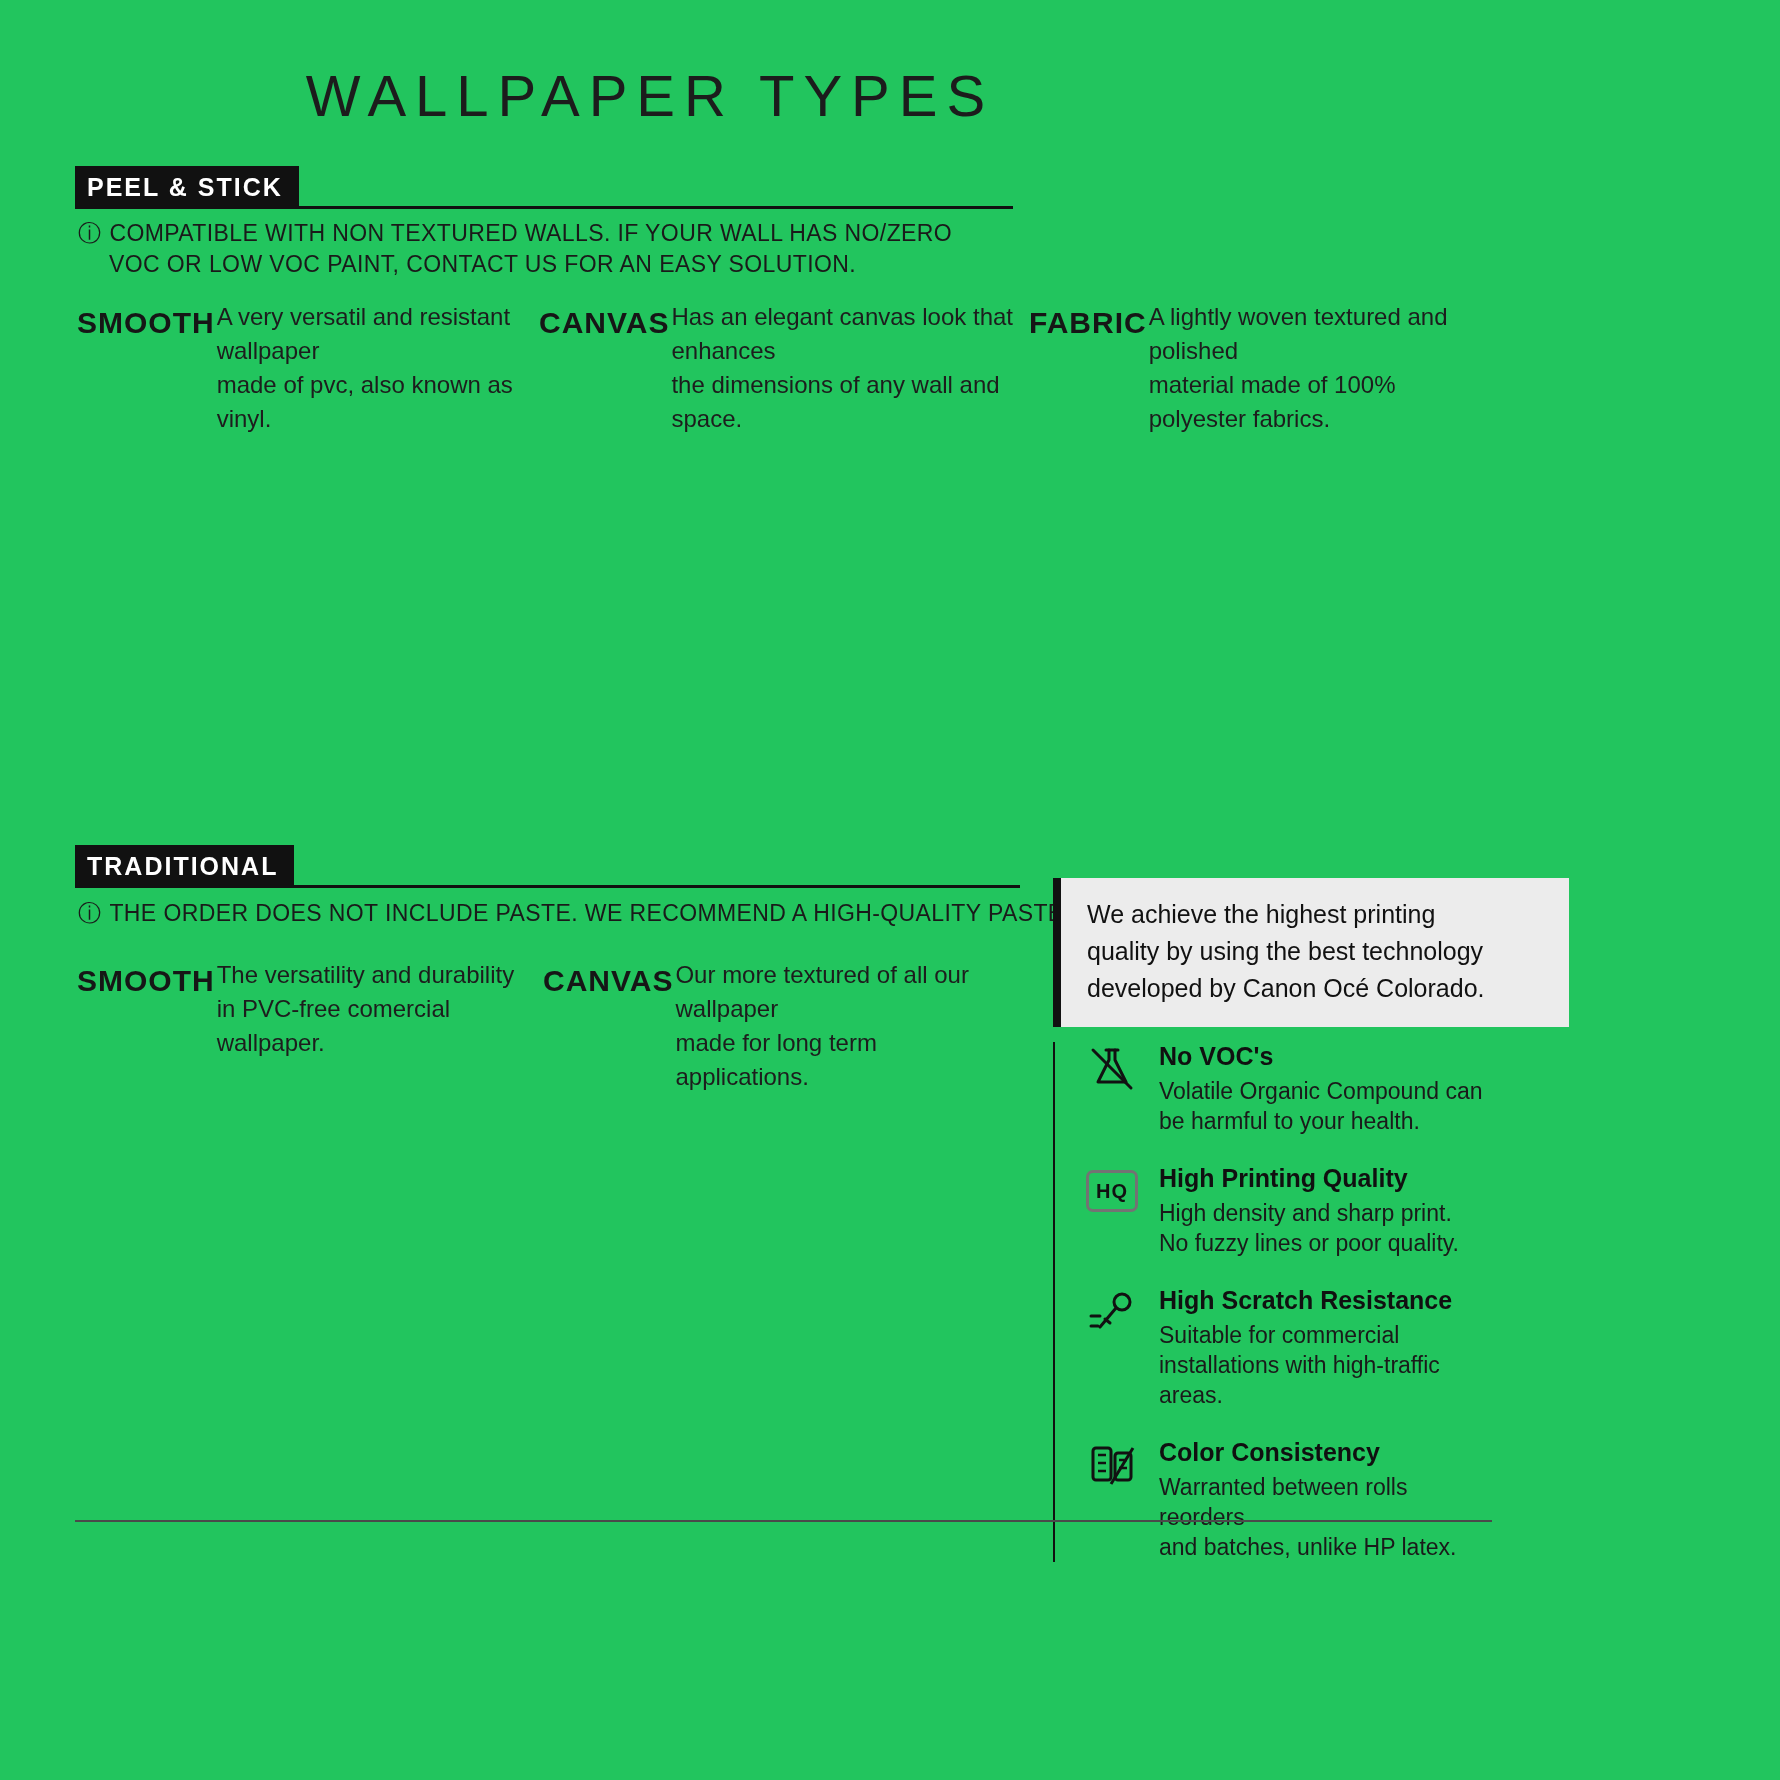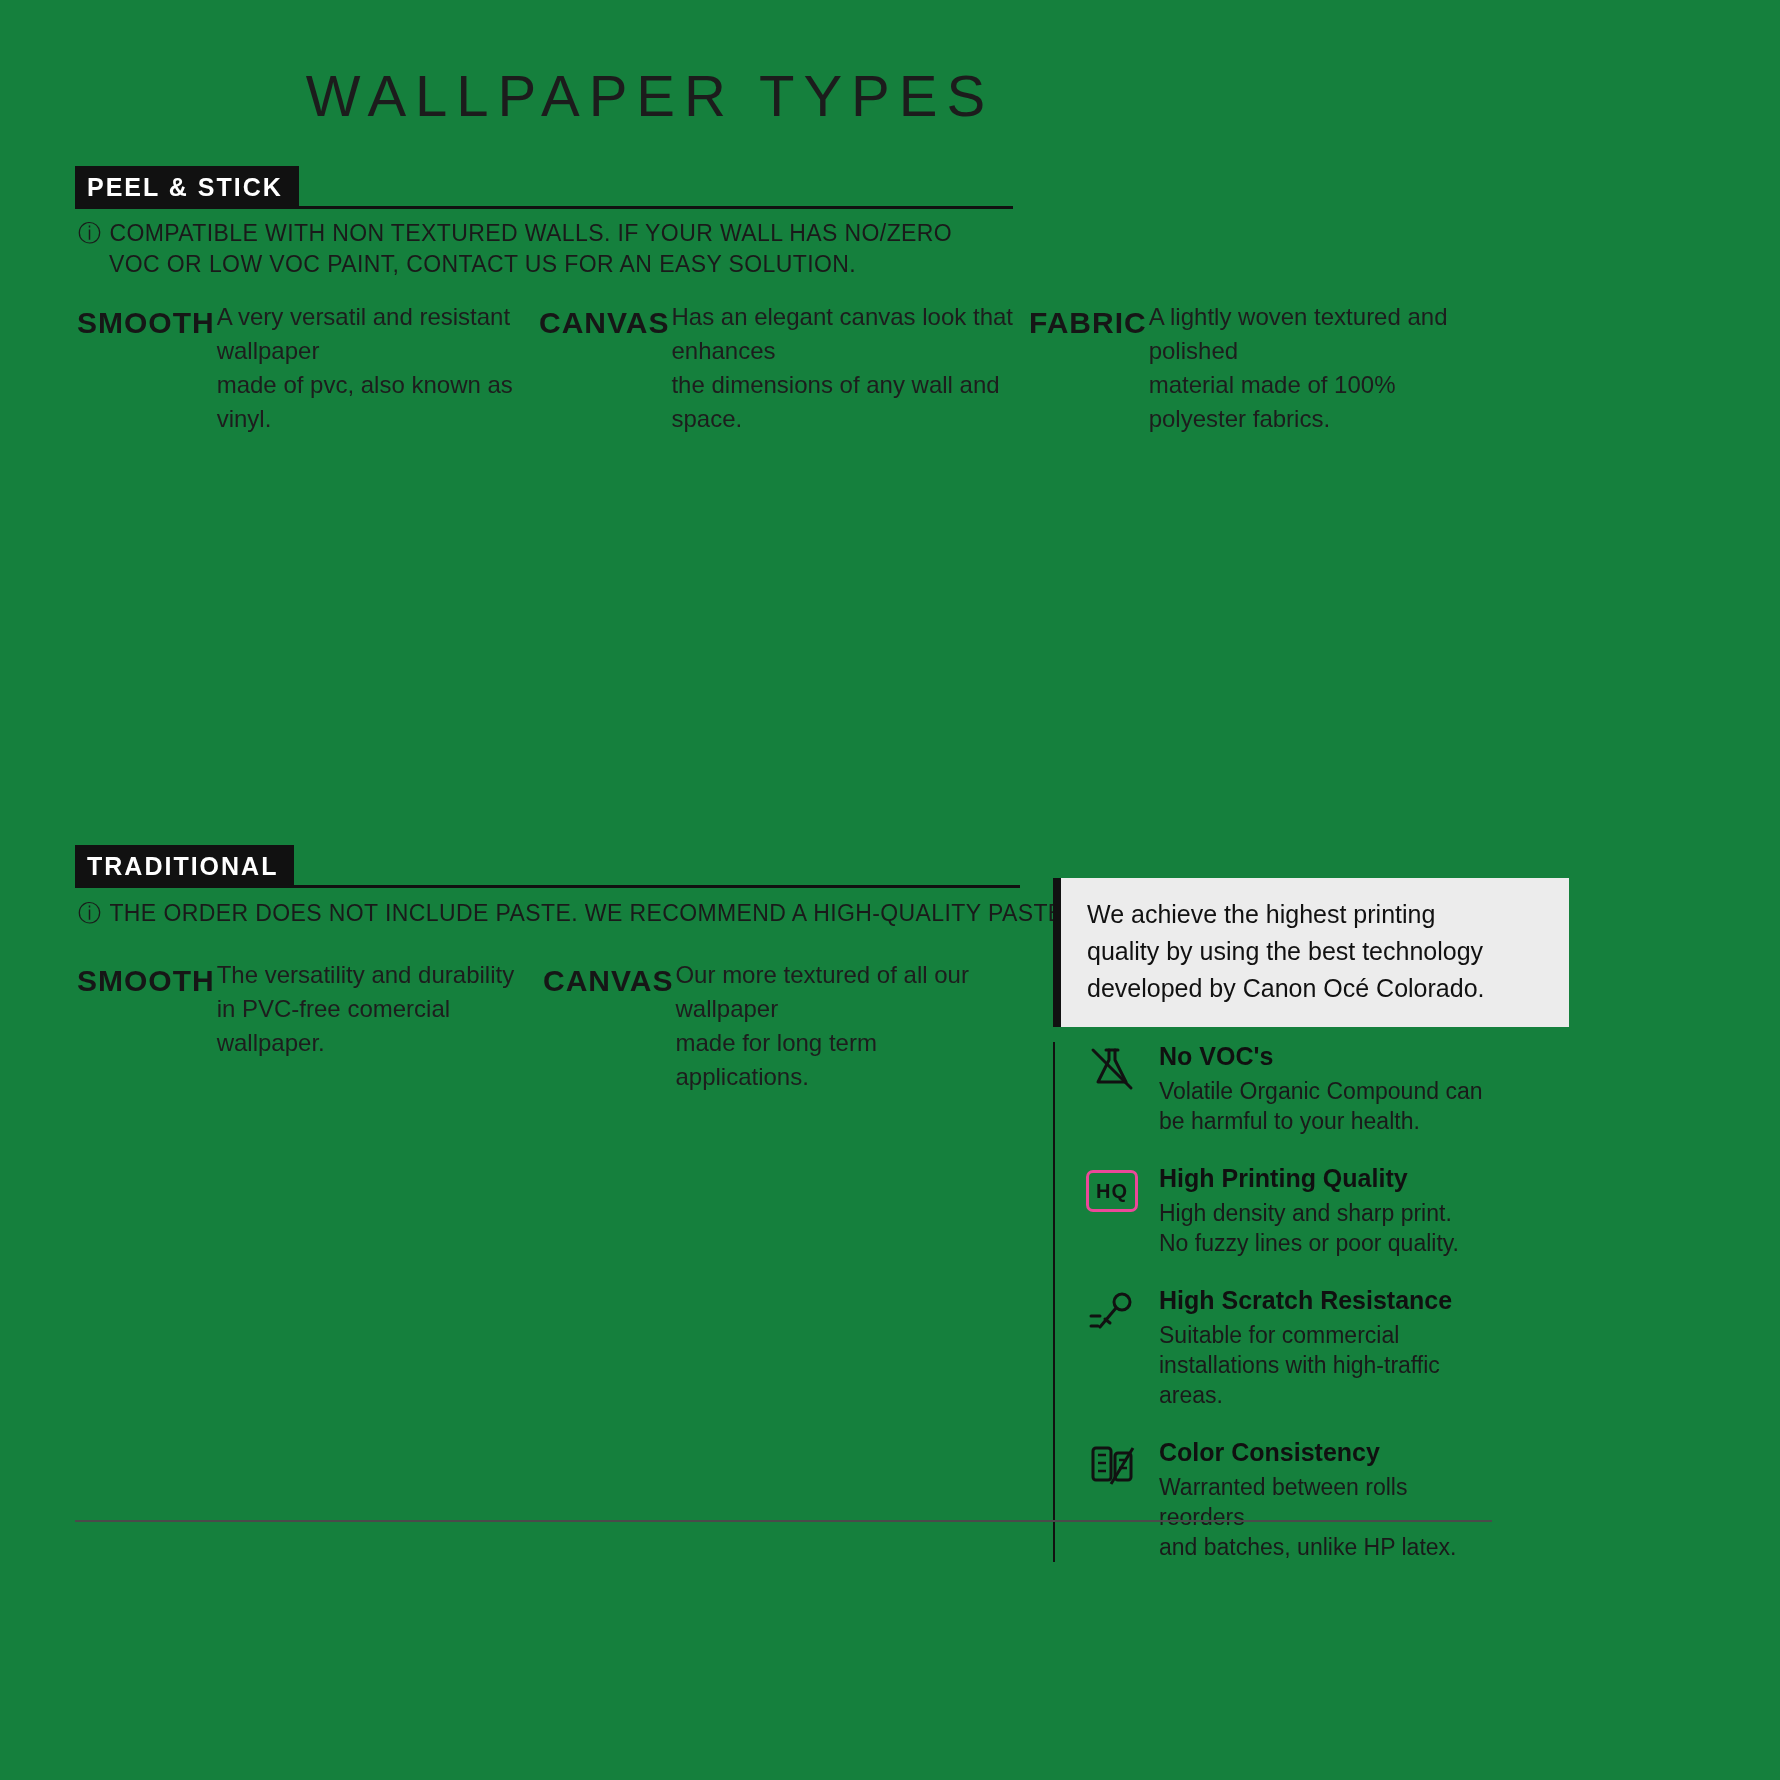--- a/index.html
+++ b/index.html
@@ -1,19 +1,19 @@
 <!DOCTYPE html>
 <html><head>
 <meta charset="utf-8">
 <style>
   html,body{margin:0;padding:0;background:#fff;}
   .page{
     position:relative;
     width:1780px;height:1780px;
-    background:#15803d;
+    background:#22c55e;
     font-family:"Liberation Sans", sans-serif;
     color:#111;
     overflow:hidden;
   }
   .abs{position:absolute;}
 
   
   .title{
     left:75px;top:62px;width:1150px;
     text-align:center;
@@ -105,21 +105,21 @@
     left:1053px;top:1042px;width:442px;
     border-left:2px solid #111;
     box-sizing:border-box;
     padding-left:30px;
     display:flex;flex-direction:column;gap:28px;
   }
   .feature{display:flex;gap:20px;align-items:flex-start;}
   .f-icon{flex:none;width:54px;height:54px;display:flex;align-items:center;justify-content:center;}
   .f-icon svg{display:block;}
   .hq-box{
-    width:46px;height:36px;border:3px solid #ec4899;border-radius:7px;
+    width:46px;height:36px;border:3px solid #737373;border-radius:7px;
     display:flex;align-items:center;justify-content:center;
     font-size:20px;font-weight:bold;letter-spacing:1px;color:#111;
   }
   .f-title{font-size:25px;font-weight:bold;color:#101010;margin-bottom:5px;}
   .f-desc{font-size:23px;line-height:30px;color:#1a1a1a;}
 
   .bottom-rule{left:75px;top:1520px;width:1417px;height:2px;background:#4a4a4a;}
 </style>
 </head>
 <body>

